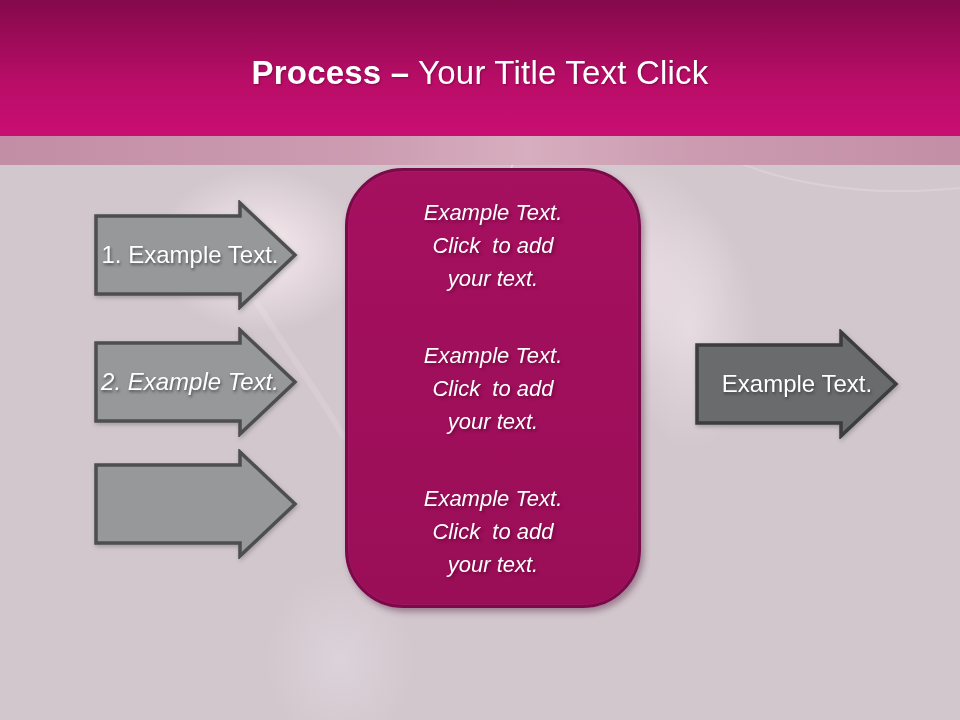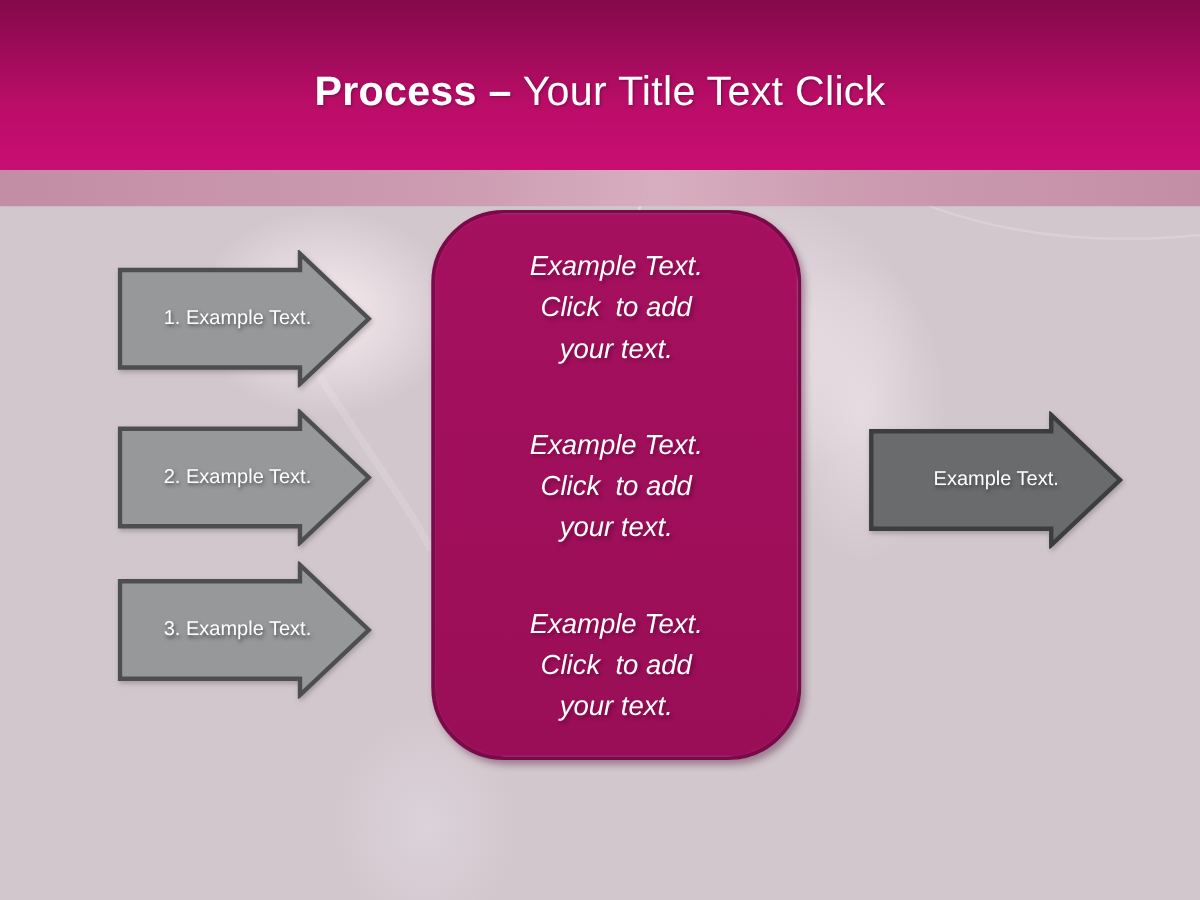--- a/index.html
+++ b/index.html
@@ -53,28 +53,28 @@
     opacity:0.96;
   }
   
   .arrow{position:absolute;width:204px;height:110px;}
   .arrow svg{position:absolute;left:0;top:0;
     filter:drop-shadow(1px 2px 2px rgba(70,70,70,0.35));}
   .arrow-poly-gray{fill:var(--arrow-gray-fill);stroke:var(--arrow-gray-border);stroke-width:3.5;}
   .arrow-poly-dark{fill:var(--arrow-dark-fill);stroke:var(--arrow-dark-border);stroke-width:3.5;}
   .arrow-label{
     position:absolute;top:0;height:110px;display:flex;align-items:center;justify-content:center;
-    color:var(--text-white);font-size:16px;
+    color:var(--text-white);font-size:24px;
     text-shadow:1px 2px 3px rgba(50,50,50,0.7);
     white-space:nowrap;pointer-events:none;
   }
   .arrow-label.in-body{left:6px;width:180px;}
   .arrow-label.full{left:0;width:204px;}
   .step-1{left:94px;top:200px;}
-  .step-2{left:94px;top:327px;}
+  .step-2{left:94px;top:327px;font-style:italic;}
   .step-3{left:94px;top:449px;}
   .result{left:695px;top:329px;}
   
   .center-box{
     position:absolute;left:345px;top:168px;width:296px;height:440px;
     box-sizing:border-box;border:3px solid var(--box-border);border-radius:58px;
     background:linear-gradient(180deg,var(--box-fill) 0%,var(--box-fill-dark) 100%);
     box-shadow:3px 4px 6px rgba(92,40,70,0.45), inset 0 0 0 1px rgba(255,255,255,0.04);
     display:flex;flex-direction:column;align-items:center;justify-content:center;
     row-gap:44px;
@@ -120,21 +120,20 @@
     <svg viewBox="0 0 204 110" width="204" height="110">
       <polygon class="arrow-poly-gray" points="2,16 146,16 146,3 201,55 146,107 146,94 2,94"></polygon>
     </svg>
     <div class="arrow-label in-body">2. Example Text.</div>
   </div>
 
   <div class="arrow step-3">
     <svg viewBox="0 0 204 110" width="204" height="110">
       <polygon class="arrow-poly-gray" points="2,16 146,16 146,3 201,55 146,107 146,94 2,94"></polygon>
     </svg>
-    <div class="arrow-label in-body">3. Example Text.</div>
   </div>
 
   <div class="center-box">
     <p class="para">Example Text.
 Click  to add
 your text.</p>
     <p class="para">Example Text.
 Click  to add
 your text.</p>
     <p class="para">Example Text.

